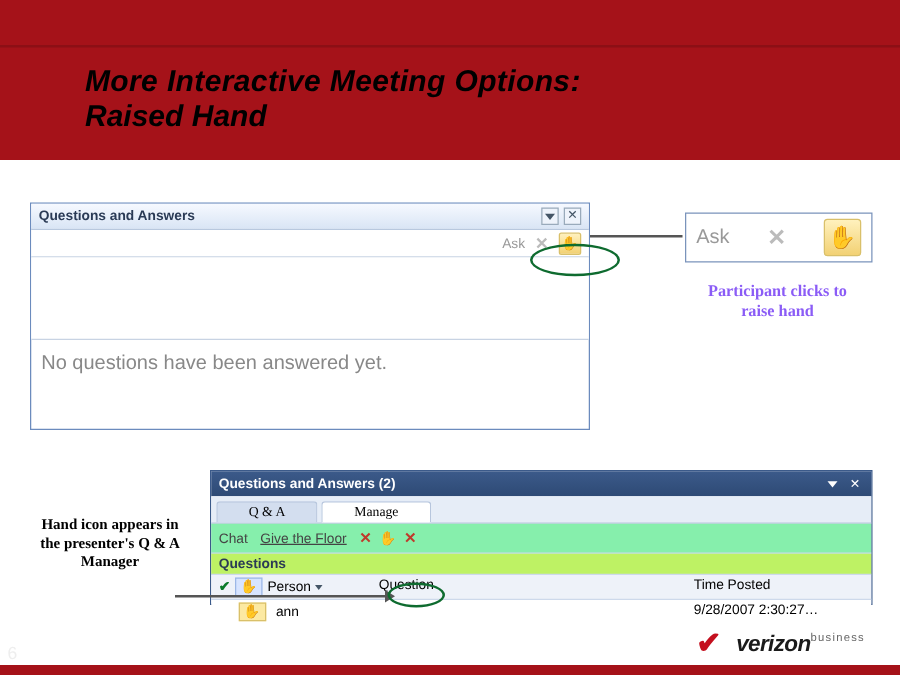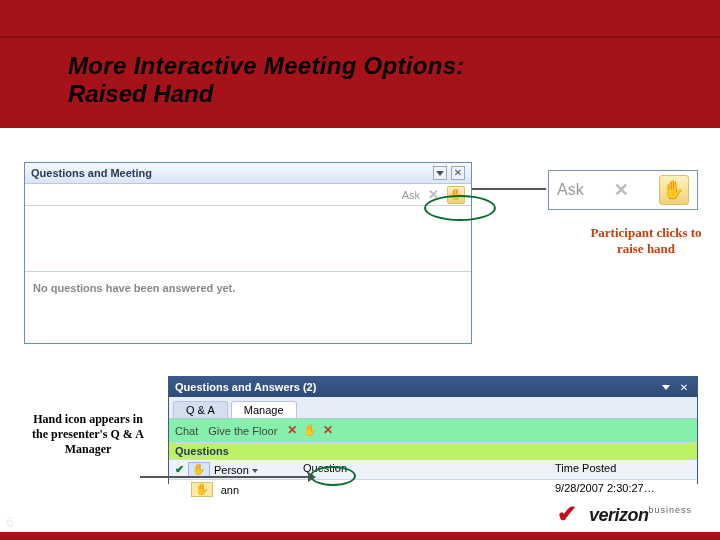--- a/index.html
+++ b/index.html
@@ -23,47 +23,47 @@
   .qa-title .dropdown-icon { width:14px; height:14px; border:1px solid #9ab; background:#eef3fb; margin-right:4px; display:flex; align-items:center; justify-content:center; }
   .qa-title .close-icon { width:14px; height:14px; border:1px solid #9ab; background:#eef3fb; display:flex; align-items:center; justify-content:center; }
   .tri { width:0;height:0;border-left:4px solid transparent;border-right:4px solid transparent;border-top:5px solid #456;}
   .xg { font: 10px Tahoma; color:#456; line-height:10px; }
   .qa-ask-row { height: 22px; border-bottom: 1px solid #c8d3e3; display:flex; align-items:center; justify-content:flex-end; padding:0 6px; gap:8px; background:#fff; }
   .ask-link { color:#999; font-size:11px; }
   .ask-x { color:#bbb; font: bold 13px Tahoma; }
   .hand-btn { width:18px; height:18px; border:1px solid #d9c06a; background: linear-gradient(#fff1bd,#f2d174); border-radius:2px; display:flex; align-items:center; justify-content:center; position:relative; }
   .hand-glyph { font-size:11px; }
   .qa-input { height: 66px; border-bottom: 1px solid #c8d3e3; background:#fff; }
-  .qa-status { padding: 10px 8px; color:#888; font-size: 11px; font-weight: bold; }
+  .qa-status { padding: 10px 8px; color:#888; font-size: 16px; }
   .oval-highlight-1 { position:absolute; top: 195px; left: 424px; width: 72px; height: 26px; border: 2px solid #0e6b2f; border-radius: 50%; pointer-events:none; z-index:5; }
 
   
   .zoom { position:absolute; top:170px; left:548px; width:150px; height:40px; border:1px solid #7a93bb; background:#fff; display:flex; align-items:center; justify-content:space-between; padding:0 8px; box-shadow: 0 0 0 2px #fff; }
   .zoom .ask { color:#999; font-size:16px; }
   .zoom .x2 { color:#bbb; font: bold 18px Tahoma; }
   .zoom-hand { width:30px; height:30px; border:1px solid #d9c06a; background: linear-gradient(#fff1bd,#f2d174); border-radius:3px; display:flex; align-items:center; justify-content:center; }
   .zoom-hand span { font-size:18px; }
   .arrow1 { position:absolute; top: 188px; left: 472px; width: 76px; height: 2px; background:#555; }
   .arrow1::after { content:""; position:absolute; right:-8px; top:-4px; border-left:8px solid #555; border-top:5px solid transparent; border-bottom:5px solid transparent; }
-  .callout1 { position:absolute; top: 225px; left: 576px; width: 140px; text-align:center; font: bold 13px Tahoma; color:#c2410c; line-height:1.25; }
+  .callout1 { position:absolute; top: 225px; left: 552px; width: 140px; text-align:center; font: bold 13px Tahoma; color:#8b5cf6; line-height:1.25; }
 
   
   .mg-panel { position:absolute; top: 376px; left: 168px; width: 530px; height: 108px; border:1px solid #3b5a8a; background:#fff; font-size:11px; }
   .mg-title { background: linear-gradient(#3b5a8a,#2e4a75); color:#fff; padding: 3px 6px; font-weight:bold; display:flex; align-items:center; }
   .mg-title .spacer { flex:1; }
   .mg-title .dd { width:14px; height:14px; display:flex; align-items:center; justify-content:center; margin-right:4px; }
   .mg-title .cl { width:14px; height:14px; display:flex; align-items:center; justify-content:center; }
   .mg-title .triw { width:0;height:0;border-left:4px solid transparent;border-right:4px solid transparent;border-top:5px solid #fff; }
   .mg-title .xw { color:#fff; font:10px Tahoma; }
   .tabs-row { display:flex; background:#e6edf7; border-bottom:1px solid #b7c6dd; padding-top:4px; padding-left:4px; gap:3px; }
-  .tab { padding: 2px 12px; font-size:11px; border:1px solid #b7c6dd; border-bottom:none; background:#d3deef; border-radius:3px 3px 0 0; }
+  .tab { padding: 2px 25px; font-size:11px; border:1px solid #b7c6dd; border-bottom:none; background:#d3deef; border-radius:3px 3px 0 0;font-family:Liberation Serif, serif; }
   .tab.active { background:#fff; }
   .toolbar { display:flex; align-items:center; gap:10px; padding: 4px 6px; background:#86efac; border-bottom:1px solid #cdd9eb; }
   .toolbar .lbl { color:#444; }
-  .toolbar .give-floor { color:#444; }
+  .toolbar .give-floor { color:#444;text-decoration:underline; }
   .toolbar .icons { display:flex; gap:6px; align-items:center; }
   .red-x { color:#c0392b; font:bold 12px Tahoma; }
   .hand-mini { font-size:11px; }
   .sub-head { background:#bef264; border-bottom:1px solid #cdd9eb; padding:2px 6px; color:#2a3a55; font-weight:bold; font-size:11px; }
   .grid-head { display:flex; background:#eef2f9; border-bottom:1px solid #cdd9eb; font-size:11px; padding: 2px 0; }
   .col-a { width: 128px; display:flex; align-items:center; padding-left:6px; gap:4px; }
   .col-b { flex:1; padding-left:6px; }
   .col-c { width:148px; padding-left:6px; }
   .grid-row { display:flex; font-size:11px; padding: 2px 0; background:#fff; }
   .check { color:#0a7a2a; font-weight:bold; }
@@ -92,21 +92,21 @@
     </div>
   <div class="red-footer"></div>
 
   <div class="title-region">
     <div class="title-line1">More Interactive Meeting Options:</div>
     <div class="title-line2">Raised Hand</div>
   </div>
 
   <div class="qa-panel">
     <div class="qa-title">
-      <span>Questions and Meeting</span>
+      <span>Questions and Answers</span>
       <span class="spacer"></span>
       <span class="dropdown-icon">
           <span class="tri"></span>
         </span>
       <span class="close-icon">
           <span class="xg">✕</span>
         </span>
     </div>
     <div class="qa-ask-row">
       <span class="ask-link">Ask</span>

